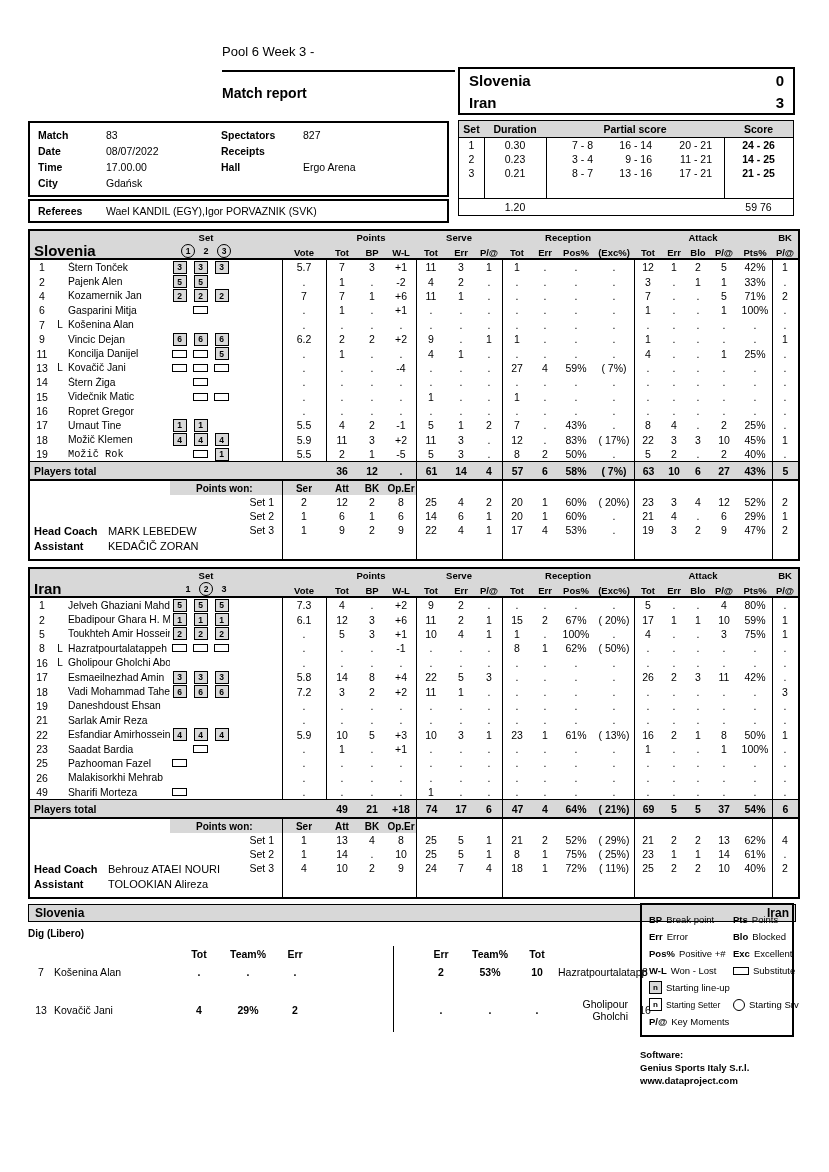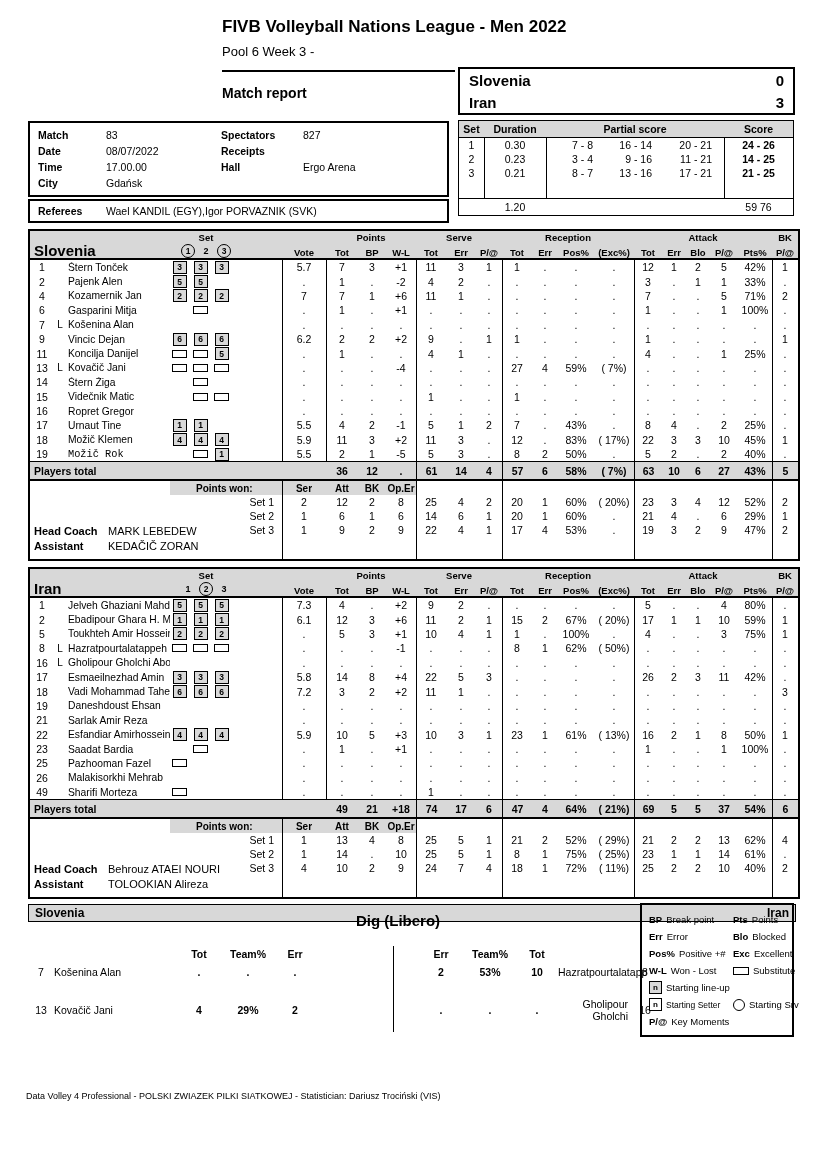--- a/index.html
+++ b/index.html
@@ -67,21 +67,21 @@
   .pws{height:14px;align-items:center;font-size:10.5px;}
   .setlbl{text-align:right;padding-right:8px;}
   .coach{position:absolute;left:4px;bottom:5px;font-size:11px;line-height:15px;}
   .crow{display:flex;}
   .cl{font-weight:bold;width:74px;}
   
   .dig{left:28px;top:904px;width:768px;height:140px;}
   .digbar{display:grid;grid-template-columns:292px 1fr;height:16px;background:#d8d8d8;border:1px solid #000;
           font-size:12px;font-weight:bold;align-items:center;}
   .dbl{padding-left:6px;} .dbr{text-align:right;padding-right:6px;}
-  .digtitle{position:absolute;top:8px;left:0;width:740px;text-align:center;font-size:15px;font-weight:bold;}
+  .digtitle{position:absolute;top:24px;left:0;width:740px;font-size:10px;font-weight:bold;}
   .dgrid{display:grid;grid-template-columns:26px 120px 50px 48px 46px 100px 46px 52px 42px 70px 34px;align-items:center;position:absolute;width:670px;}
   .dh{font-weight:bold;font-size:10.5px;text-align:center;}
   .dn{font-size:10.5px;}
   .dv{font-weight:bold;font-size:10.5px;text-align:center;}
   .drn{font-size:10.5px;text-align:right;}
   .drnum{font-size:10.5px;text-align:center;}
   .ddiv{position:absolute;left:365px;top:42px;height:86px;width:1px;background:#000;}
   
   .legend{left:640px;top:903px;width:154px;height:134px;border:2px solid #000;padding:6px 3px 6px 7px;box-sizing:border-box;}
   .lrow{display:grid;grid-template-columns:84px 1fr;height:17px;align-items:center;}
@@ -96,21 +96,20 @@
        display:inline-flex;align-items:center;justify-content:center;}
   .lcirc{width:10px;height:10px;border:1px solid #000;border-radius:50%;display:inline-block;}
   
   .software{left:640px;top:1048px;font-size:9.5px;font-weight:bold;line-height:13px;}
   .pfooter{left:26px;top:1091px;font-size:9px;}
 </style>
 </head>
 <body>
 
 <div class="page">
-  <div class="abs title">FIVB Volleyball Nations League - Men  2022</div>
   <div class="abs subtitle">Pool 6 Week 3  -</div>
   <div class="abs hline"></div>
   <div class="abs report">Match report</div>
 
   <div class="abs infobox">
     <div class="infogrid">
         <div class="mil">Match</div>
         <div class="miv">83</div>
         <div class="mil">Spectators</div>
         <div class="miv">827</div>
@@ -1439,15 +1438,19 @@
       </div>
       <div class="lrow">
         <span class="lcell">
           <span class="labbr">P/@</span>
           <span class="ltext">Key Moments</span>
         </span>
         <span class="lcell"></span>
       </div>
     </div>
 
+  <div class="abs software">
+    <div>Software:</div>
+    <div>Genius Sports Italy S.r.l.</div>
+    <div>www.dataproject.com</div>
+  </div>
 
-  <div class="abs pfooter">Data Volley 4 Professional - POLSKI ZWIAZEK PILKI SIATKOWEJ - Statistician: Dariusz Trociński (VIS)</div>
 </div>
 
 </body></html>

